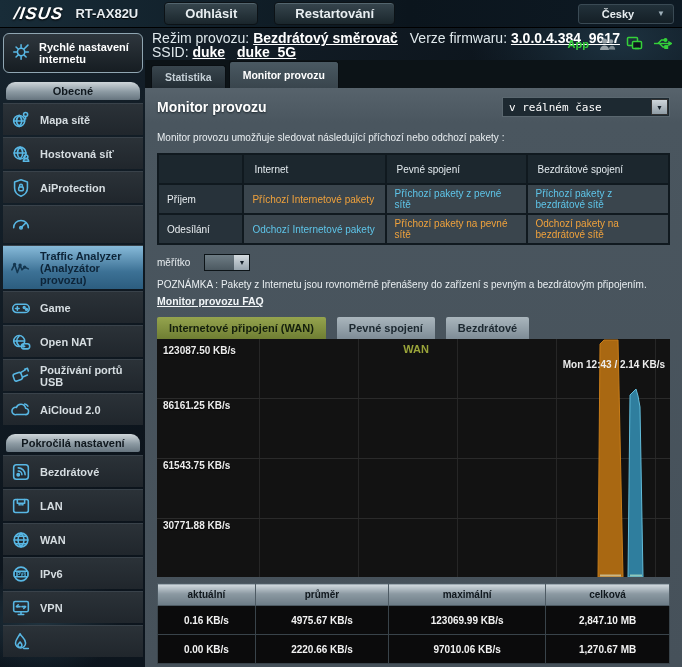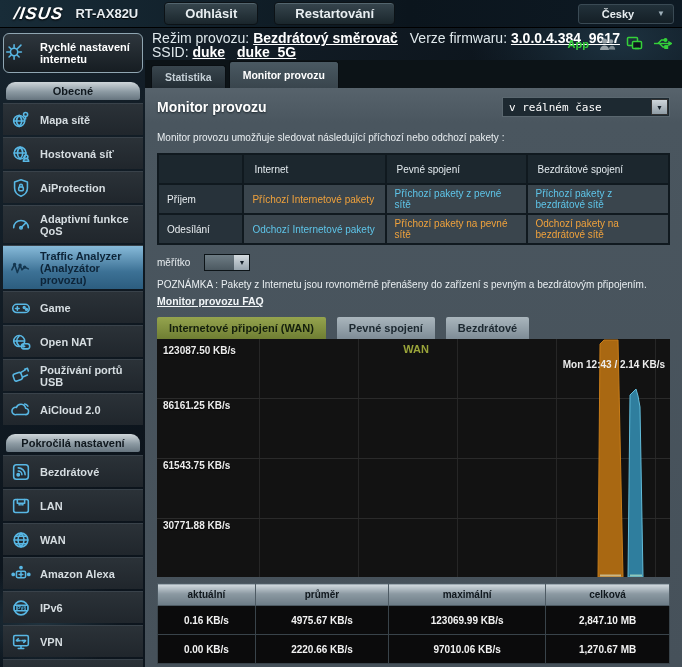--- a/index.html
+++ b/index.html
@@ -32,22 +32,22 @@
   
   .sysinfo { position:absolute; left:152px; top:31px; font-size:14px; line-height:14px; color:#dfe8ec; z-index:4; }
   .sysinfo b { font-weight:bold; text-decoration:underline; color:#fff; }
   .sysinfo .gap { display:inline-block; width:8px; }
   .hdr-icons { position:absolute; right:10px; top:36px; display:flex; align-items:center; gap:10px; z-index:4; }
   .app-lbl { color:#35d13a; font-size:11px; font-weight:bold; }
   .hdr-icons svg { display:block; }
   
   .sidebar { position:absolute; left:3px; top:33px; width:140px; z-index:3; }
   .quick { height:40px; border:1px solid #90a6b2; border-radius:6px;
-    background:linear-gradient(#2e363d,#161d22); display:flex; align-items:center; gap:14px;
-    font-size:11px; font-weight:bold; color:#fff; cursor:pointer; }
+    background:linear-gradient(#2e363d,#161d22); display:flex; align-items:center; gap:6px;
+    padding-left:7px; font-size:11px; font-weight:bold; color:#fff; cursor:pointer; }
   .sb-section { margin:9px 3px 3px 3px; height:18px; border-radius:9px 9px 2px 2px;
     background:linear-gradient(#cfd6da,#8b99a2 55%,#67757f); color:#10181e; font-size:11px; font-weight:bold;
     display:flex; align-items:center; justify-content:center; }
   .sb-item { margin-top:2px; min-height:32px; padding:3px 2px 3px 6px;
     background:linear-gradient(#2b3238,#20262c); border-top:1px solid #39424a;
     display:flex; align-items:center; gap:7px; font-size:11px; font-weight:bold; color:#d6dde1; cursor:pointer; }
   .sb-item.h38 { min-height:38px; } .sb-item.h44 { min-height:44px; }
   .sb-item.selected { background:linear-gradient(#87bad9,#3c7195 60%,#2c5d7f); color:#0d2438; }
   .sb-item .icn { width:24px; flex:0 0 24px; display:flex; justify-content:center; }
   .sb-item .icn svg, .quick .icn svg { stroke:#58b7e4; fill:none; stroke-width:1.7; stroke-linecap:round; stroke-linejoin:round; }
@@ -211,21 +211,20 @@
     <span class="sb-label">AiProtection</span>
   </div>
   <div class="sb-item h38">
     <span class="icn">
         <svg width="22" height="22" viewBox="0 0 24 24">
           <path d="M4 15a8 8 0 0116 0"></path>
           <path d="M12 15l5-5"></path>
           <circle cx="12" cy="15" r="1.4"></circle>
         </svg>
       </span>
-    <span class="sb-label">Adaptivní funkce QoS</span>
   </div>
   <div class="sb-item h44 selected">
     <span class="icn">
         <svg width="22" height="22" viewBox="0 0 24 24">
           <path d="M2 14l3-6 3 9 3-8 2 5 3-3 4 2"></path>
           <circle cx="5" cy="8" r="1"></circle>
           <circle cx="11" cy="9" r="1"></circle>
           <circle cx="16" cy="11" r="1"></circle>
         </svg>
       </span>
@@ -295,32 +294,20 @@
     <span class="sb-label">LAN</span>
   </div>
   <div class="sb-item">
     <span class="icn">
         <svg width="22" height="22" viewBox="0 0 24 24">
           <circle cx="12" cy="12" r="7.5"></circle>
           <path d="M4.5 12h15M12 4.5c-4.5 4.5-4.5 10.5 0 15M12 4.5c4.5 4.5 4.5 10.5 0 15M6 8h12M6 16h12"></path>
         </svg>
       </span>
     <span class="sb-label">WAN</span>
-  </div>
-  <div class="sb-item">
-    <span class="icn">
-        <svg width="22" height="22" viewBox="0 0 24 24">
-          <rect x="7" y="9" width="10" height="7" rx="1.5"></rect>
-          <circle cx="3.5" cy="12.5" r="1.2" fill="#58b7e4"></circle>
-          <circle cx="20.5" cy="12.5" r="1.2" fill="#58b7e4"></circle>
-          <circle cx="12" cy="5" r="1.2" fill="#58b7e4"></circle>
-          <path d="M10 12.5h4M12 10.5v4"></path>
-        </svg>
-      </span>
-    <span class="sb-label">Amazon Alexa</span>
   </div>
   <div class="sb-item">
     <span class="icn">
         <svg width="22" height="22" viewBox="0 0 24 24">
           <circle cx="12" cy="12" r="7.5"></circle>
           <rect x="4.5" y="9" width="15" height="6" rx="1" fill="#16242e"></rect>
           <text x="12" y="13.8" text-anchor="middle" font-size="5.4" font-weight="bold" fill="#58b7e4" stroke="none" font-family="Liberation Sans, sans-serif">IPV6</text>
         </svg>
       </span>
     <span class="sb-label">IPv6</span>

